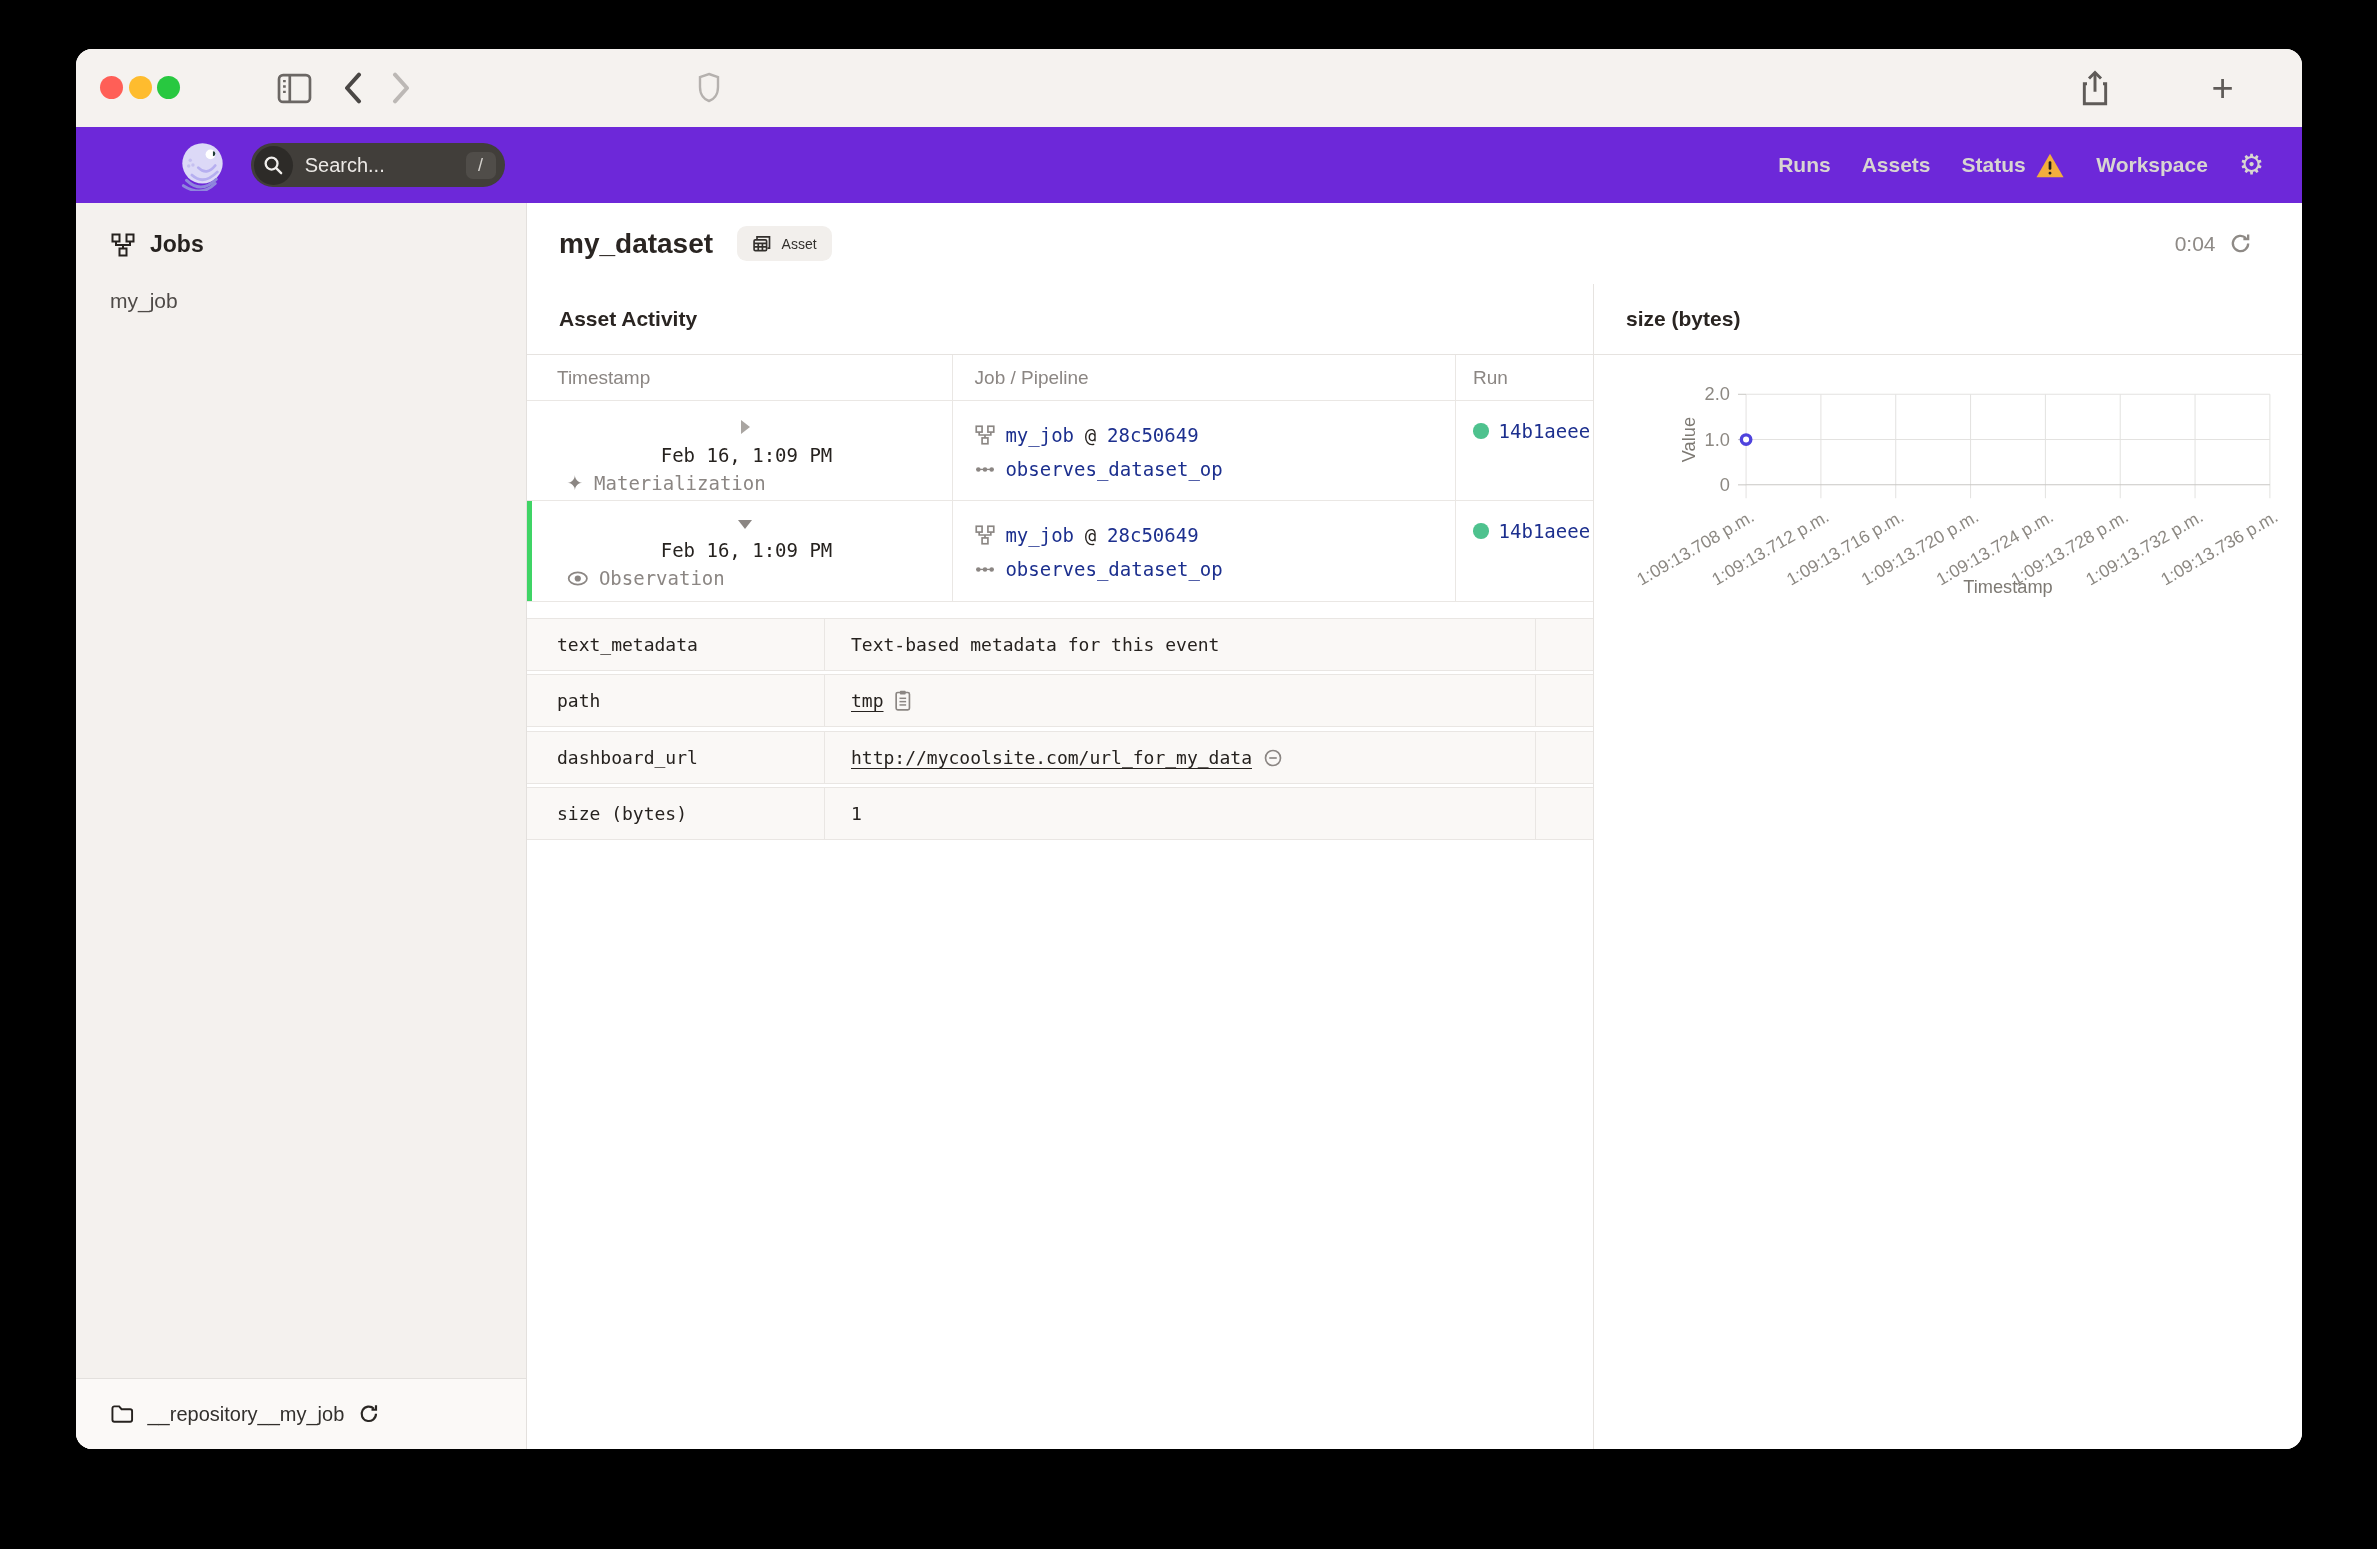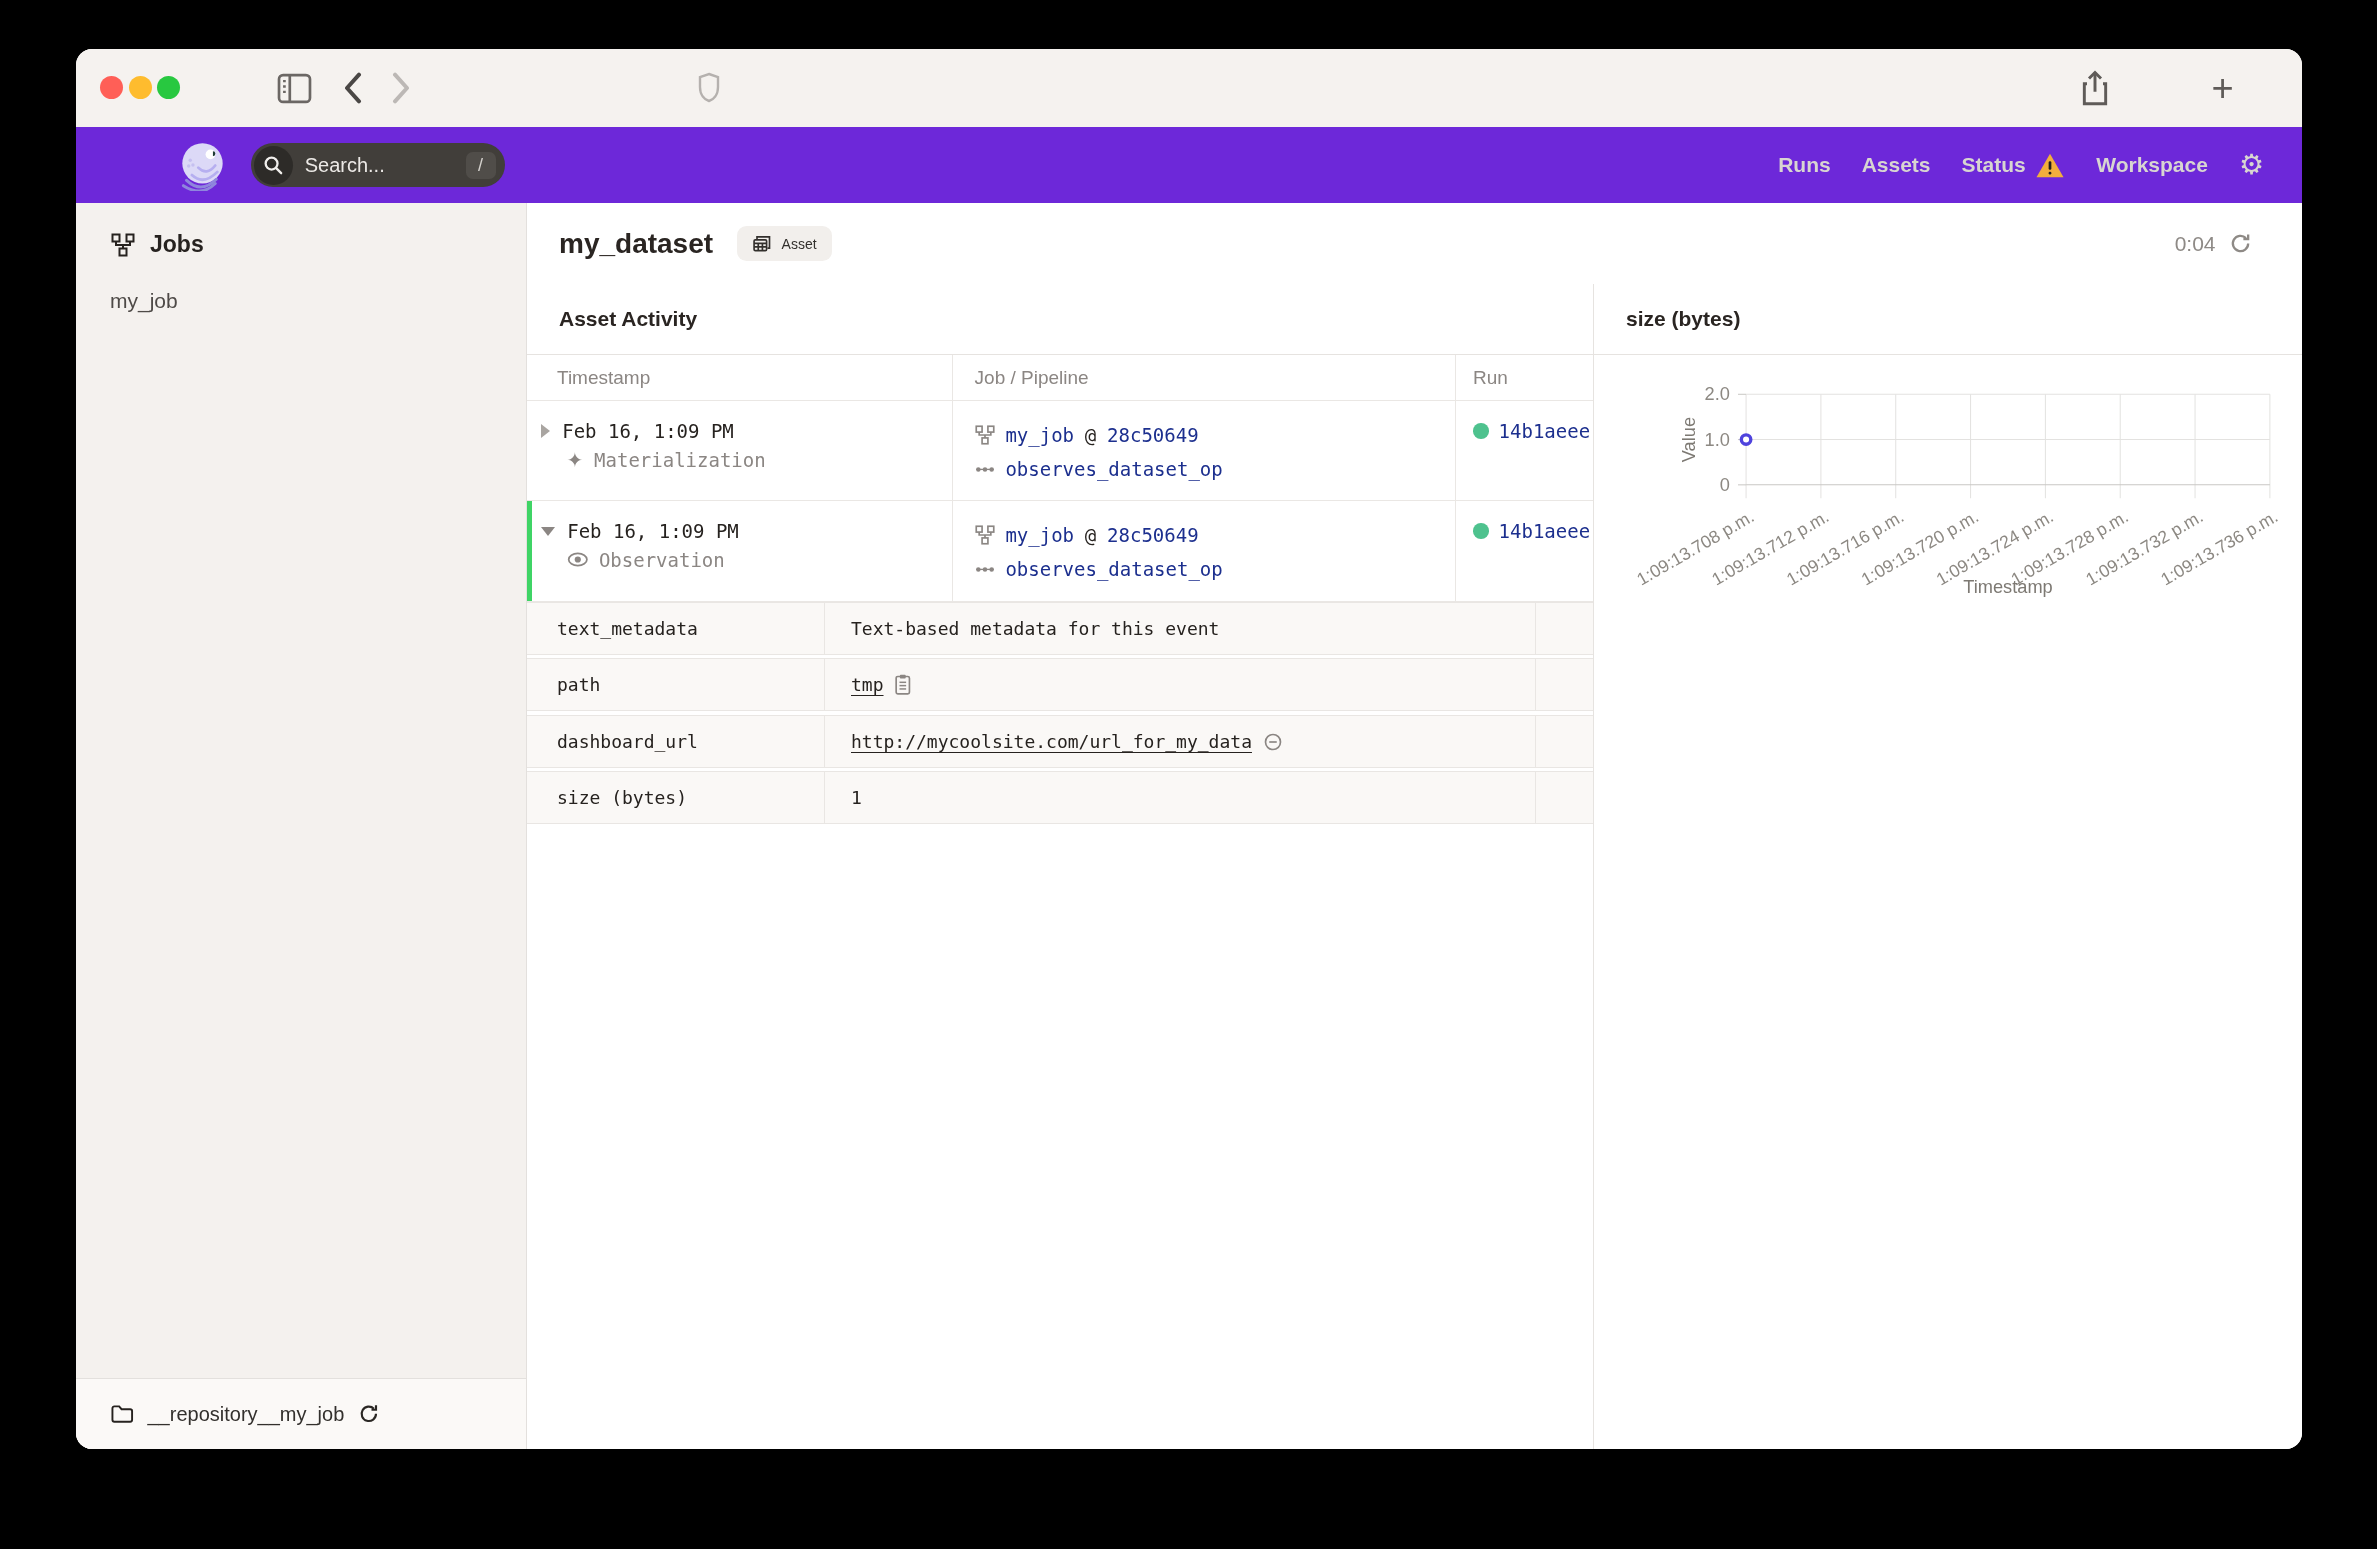--- a/index.html
+++ b/index.html
@@ -76,27 +76,27 @@
   .r1{height:100px;box-sizing:border-box;}
   .line{display:flex;align-items:center;gap:10.8px;height:30px;}
   .line+.line{margin-top:4px;}
   .ts-text{color:#26221f;font-size:19px;}
   .evt-text{color:#8b8683;font-size:19px;}
   .lnk{color:#1c2f8e;font-size:19px;text-decoration:none;cursor:pointer;}
   .at{color:#26221f;font-size:19px;}
   .caret{width:0;height:0;display:inline-block;margin-right:2.7px;cursor:pointer;}
   .caret-right{border-top:7.4px solid transparent;border-bottom:7.4px solid transparent;border-left:9.5px solid #a9a5a1;}
   .caret-down{border-left:7.4px solid transparent;border-right:7.4px solid transparent;border-top:9.5px solid #8b8683;}
-  .ts-first{display:flex;align-items:center;gap:9.5px;margin-left:-16px;}
+  .ts-first{display:flex;align-items:center;gap:9.5px;margin-left:-16px;flex-direction:column;}
   .evt-line{margin-top:6.8px;display:flex;align-items:center;gap:10.8px;}
   .rundot{width:15.6px;height:15.6px;border-radius:50%;background:#4ec28e;flex:none;}
   .runline{display:flex;align-items:center;gap:10px;}
   .sparkle{color:#8b8683;font-size:20px;line-height:1;}
   
-  .meta{margin-top:0;}
+  .meta{margin-top:16px;}
   .meta-row{display:flex;background:#faf8f6;border-bottom:0.7px solid #e9e6e3;border-top:0.7px solid #e9e6e3;
     margin-bottom:3.4px;min-height:51px;}
   .meta-key{width:298px;flex:none;border-right:0.7px solid #e9e6e3;box-sizing:border-box;
     padding:15px 0 0 30px;font-size:18px;color:#26221f;}
   .meta-val{width:711px;flex:none;border-right:0.7px solid #e9e6e3;box-sizing:border-box;
     padding:15px 0 0 26px;font-size:18px;color:#26221f;display:flex;align-items:flex-start;gap:10.8px;}
   .meta-extra{flex:1;}
   .uline{text-decoration:underline;text-underline-offset:4px;cursor:pointer;color:#26221f;}
   
   svg text{font-family:"Liberation Sans",sans-serif;}

